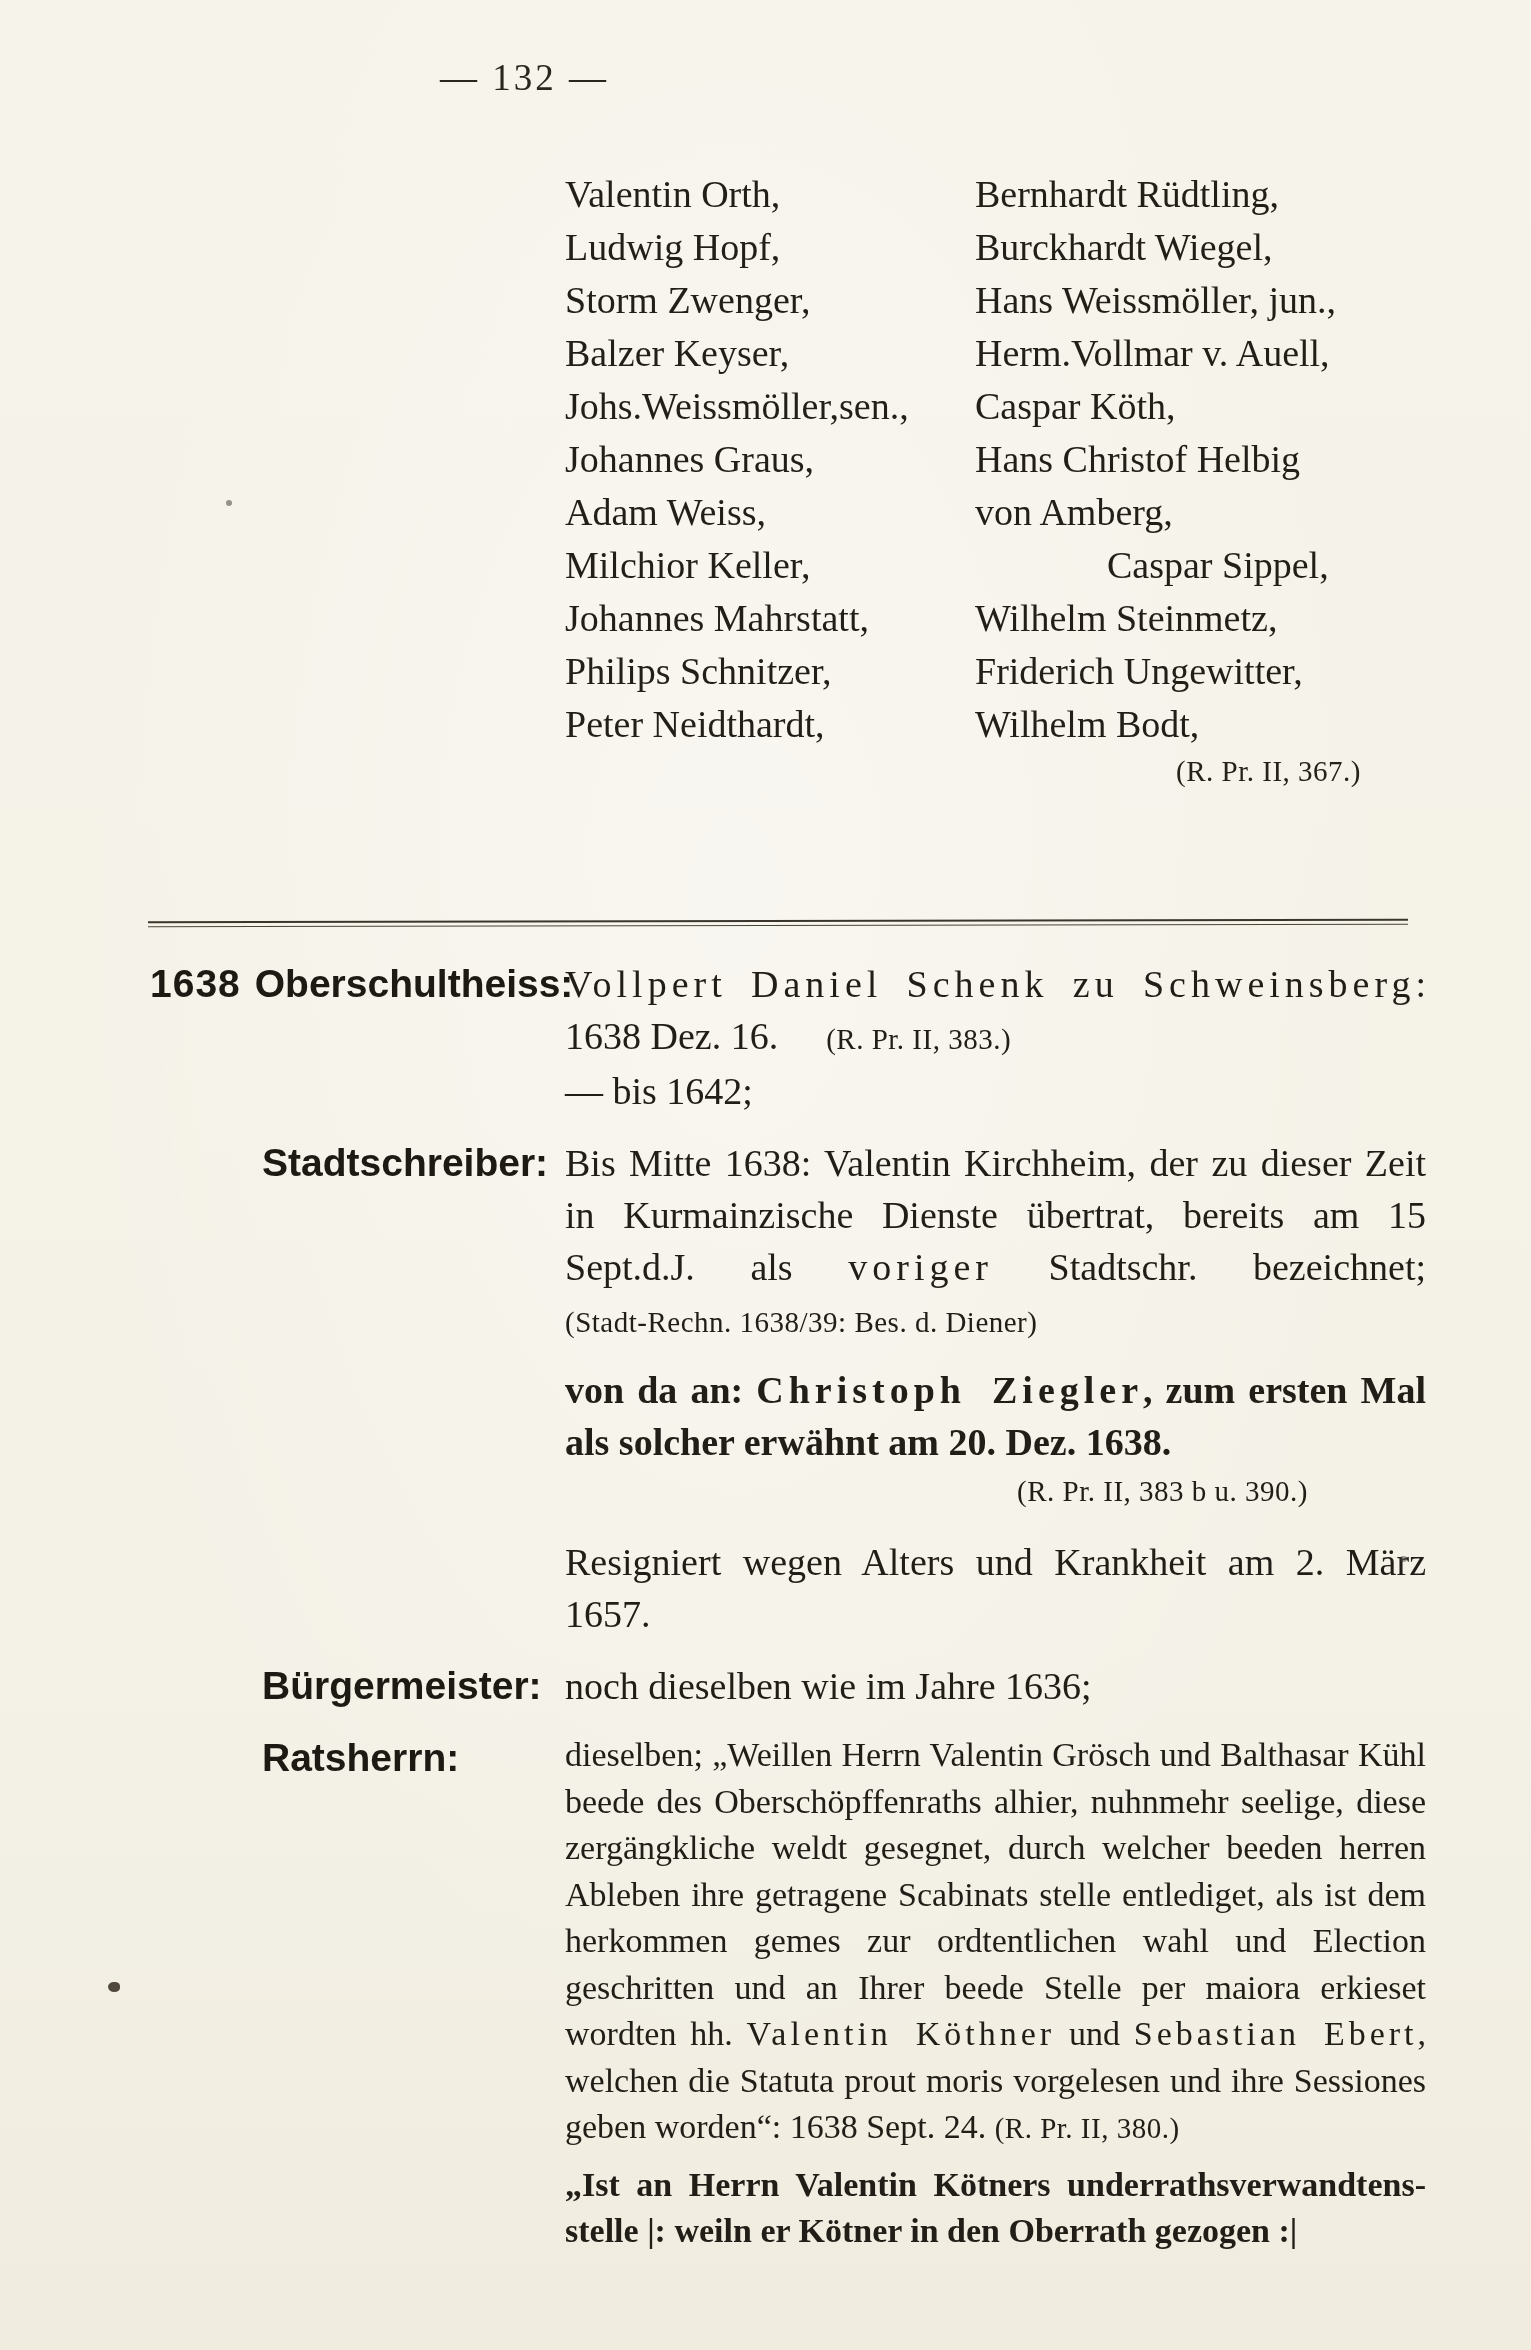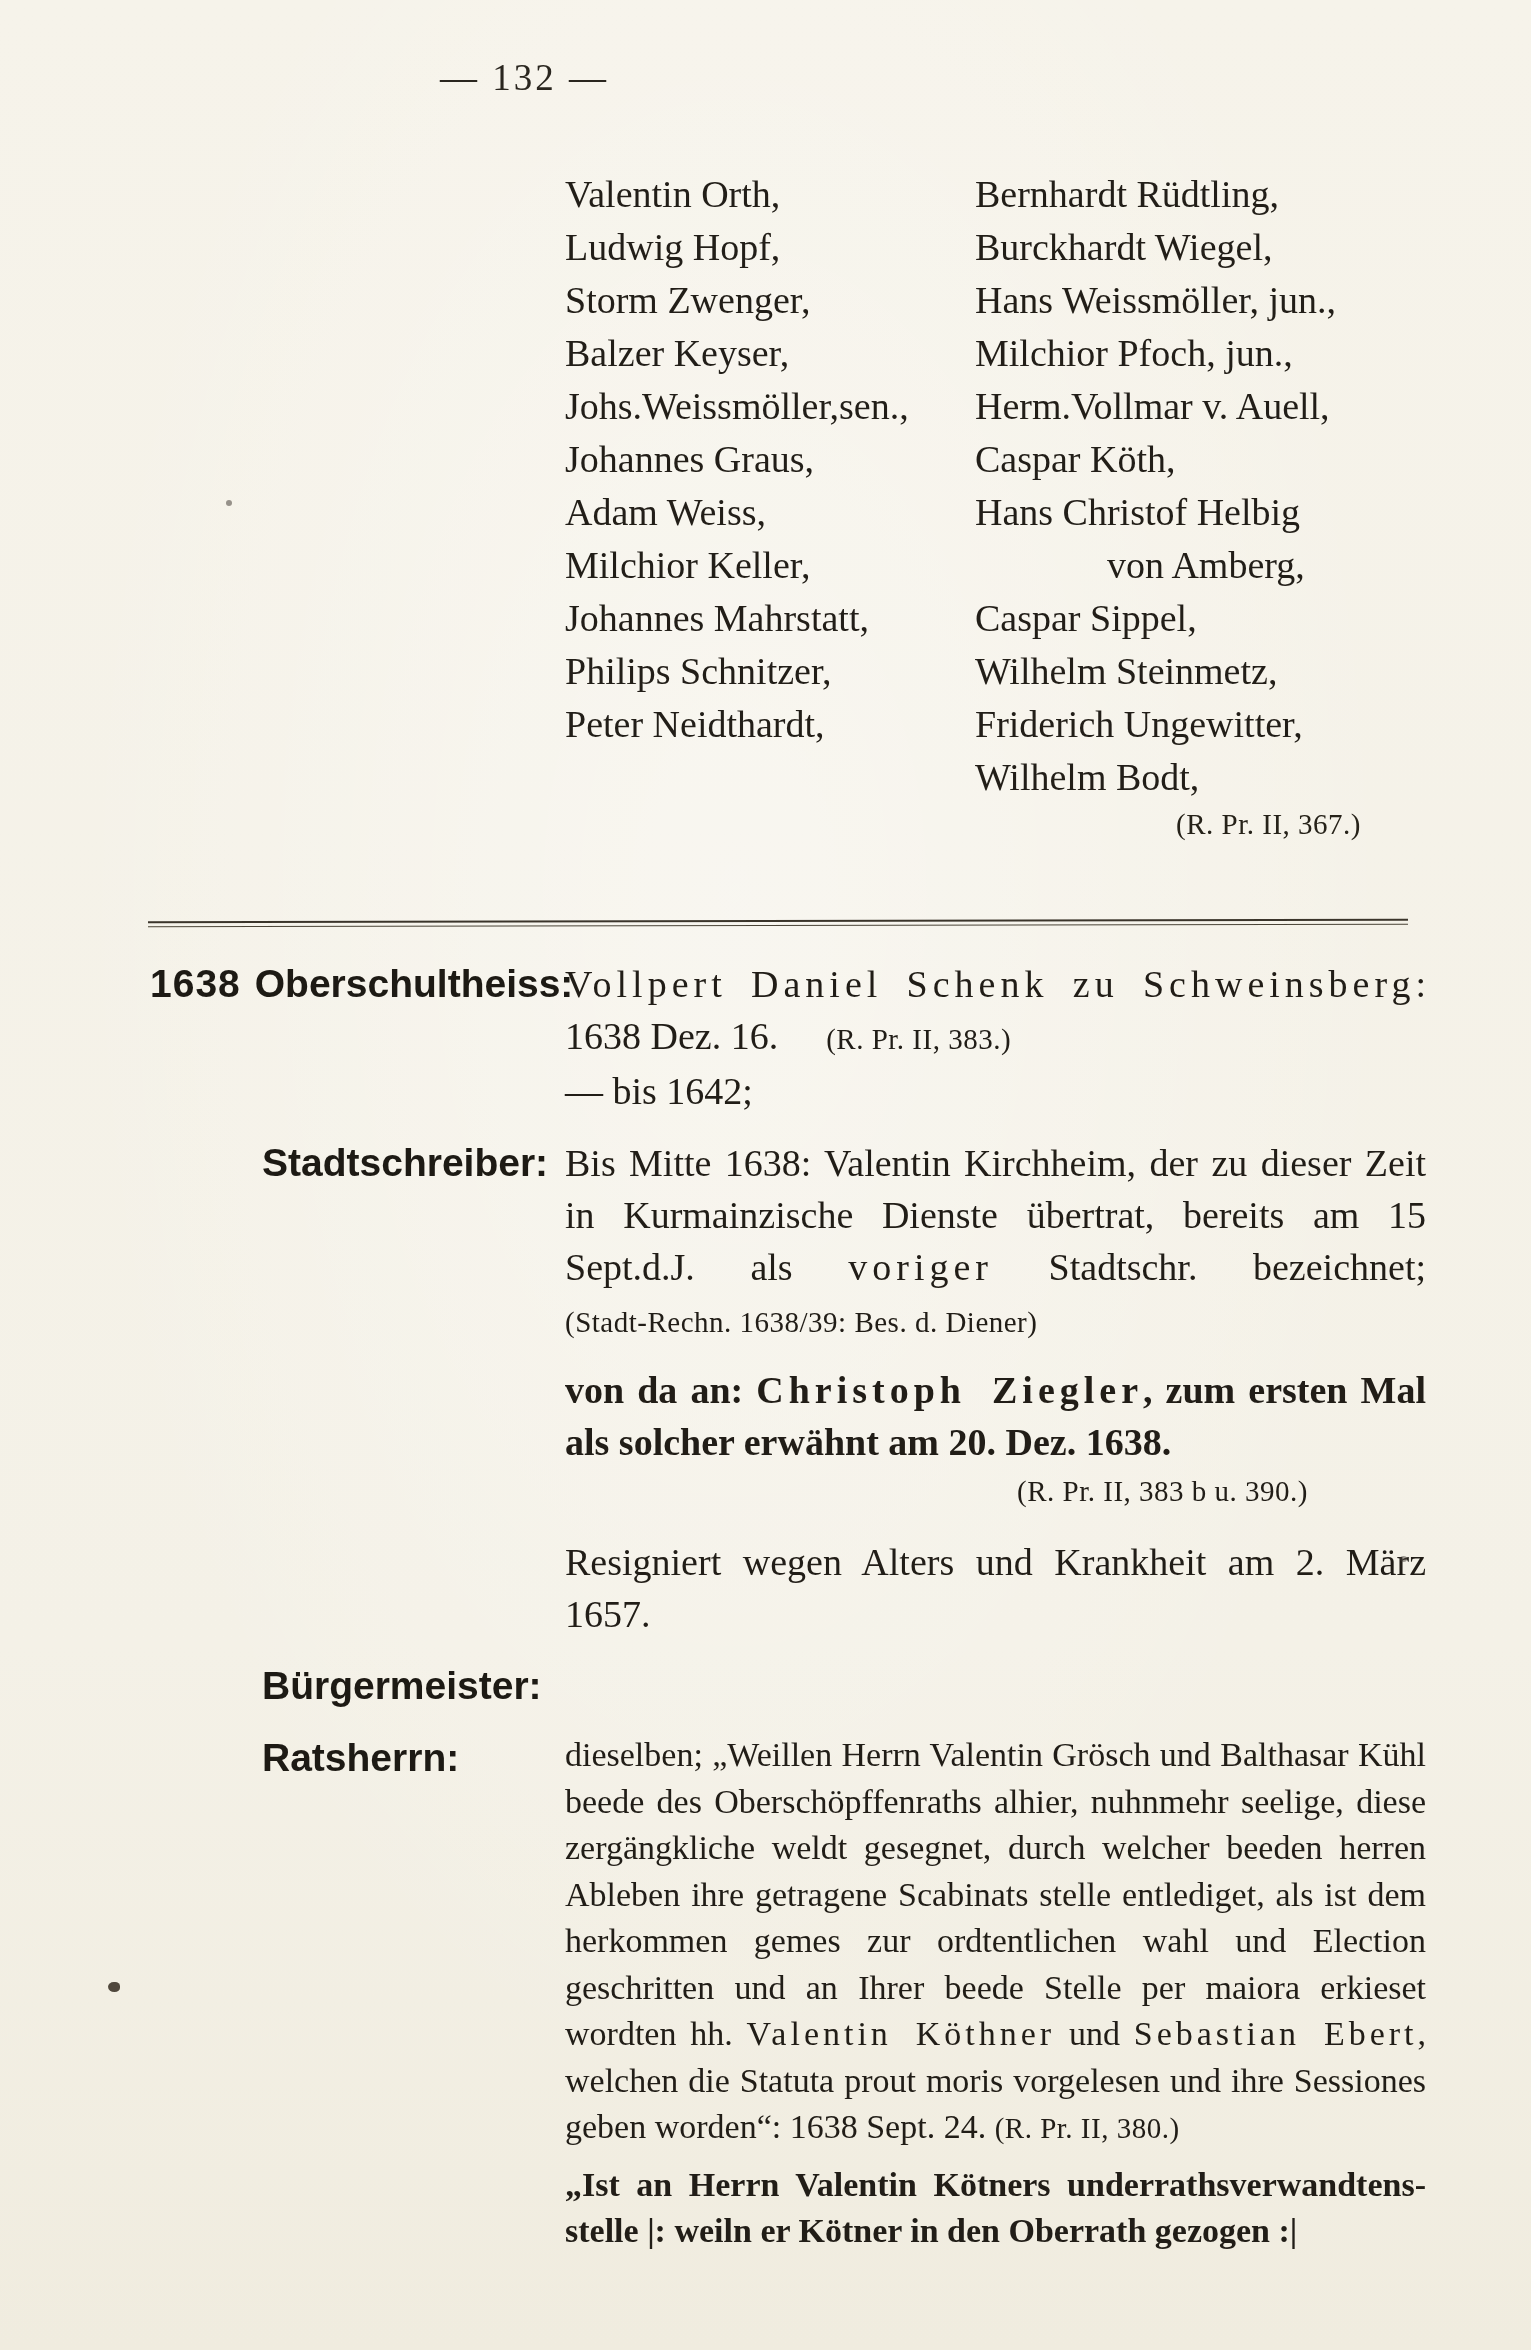--- a/index.html
+++ b/index.html
@@ -149,21 +149,20 @@
           <div class="name-line">Adam Weiss,</div>
           <div class="name-line">Milchior Keller,</div>
           <div class="name-line">Johannes Mahrstatt,</div>
           <div class="name-line">Philips Schnitzer,</div>
           <div class="name-line">Peter Neidthardt,</div>
         </div>
       <div class="name-col-right">
           <div class="name-line">Bernhardt Rüdtling,</div>
           <div class="name-line">Burckhardt Wiegel,</div>
           <div class="name-line">Hans Weissmöller, jun.,</div>
-          <div class="name-line">Milchior Pfoch, jun.,</div>
           <div class="name-line">Herm.Vollmar v. Auell,</div>
           <div class="name-line">Caspar Köth,</div>
           <div class="name-line">Hans Christof Helbig</div>
           <div class="name-line">von Amberg,</div>
           <div class="name-line">Caspar Sippel,</div>
           <div class="name-line">Wilhelm Steinmetz,</div>
           <div class="name-line">Friderich Ungewitter,</div>
           <div class="name-line">Wilhelm Bodt,</div>
         </div>
     </div>
@@ -190,20 +189,21 @@
         <p class="body-par"><span>Bis Mitte 1638: Valentin Kirchheim, der zu dieser Zeit in Kurmainzische Dienste übertrat, bereits am 15 Sept.d.J. als </span><span class="sperr">voriger</span><span> Stadtschr. bezeichnet; </span><span class="cite">(Stadt-Rechn. 1638/39: Bes. d. Diener)</span></p>
         <p class="body-par gap-top-md"><span>von da an: </span><span class="sperr">Christoph Ziegler</span><span>, zum ersten Mal als solcher erwähnt am 20. Dez. 1638.</span></p>
         <p class="body-par cite cite-line-right">(R. Pr. II, 383 b u. 390.)</p>
         <p class="body-par gap-top-lg">Resigniert wegen Alters und Krankheit am 2. März 1657.</p>
       </div>
     </div>
 
     <div class="entry">
       <div class="label-cell label-indent">Bürgermeister:</div>
       <div class="body-cell">
+        <p class="body-par">noch dieselben wie im Jahre 1636;</p>
       </div>
     </div>
 
     <div class="entry">
       <div class="label-cell label-indent">Ratsherrn:</div>
       <div class="body-cell ratsherrn-body">
         <p class="body-par"><span>dieselben; „Weillen Herrn Valentin Grösch und Balthasar Kühl beede des Oberschöpffenraths alhier, nuhnmehr seelige, diese zergängkliche weldt gesegnet, durch welcher beeden herren Ableben ihre getragene Scabinats stelle entlediget, als ist dem herkommen gemes zur ordtentlichen wahl und Election geschritten und an Ihrer beede Stelle per maiora erkieset wordten hh. </span><span class="sperr">Valentin Köthner</span><span> und </span><span class="sperr">Sebastian Ebert</span><span>, welchen die Statuta prout moris vorgelesen und ihre Sessiones geben worden“: 1638 Sept. 24. </span><span class="cite">(R. Pr. II, 380.)</span></p>
         <p class="body-par gap-top-sm heavy">„Ist an Herrn Valentin Kötners underrathsverwandtens­stelle |: weiln er Kötner in den Oberrath gezogen :|</p>
       </div>
     </div>

